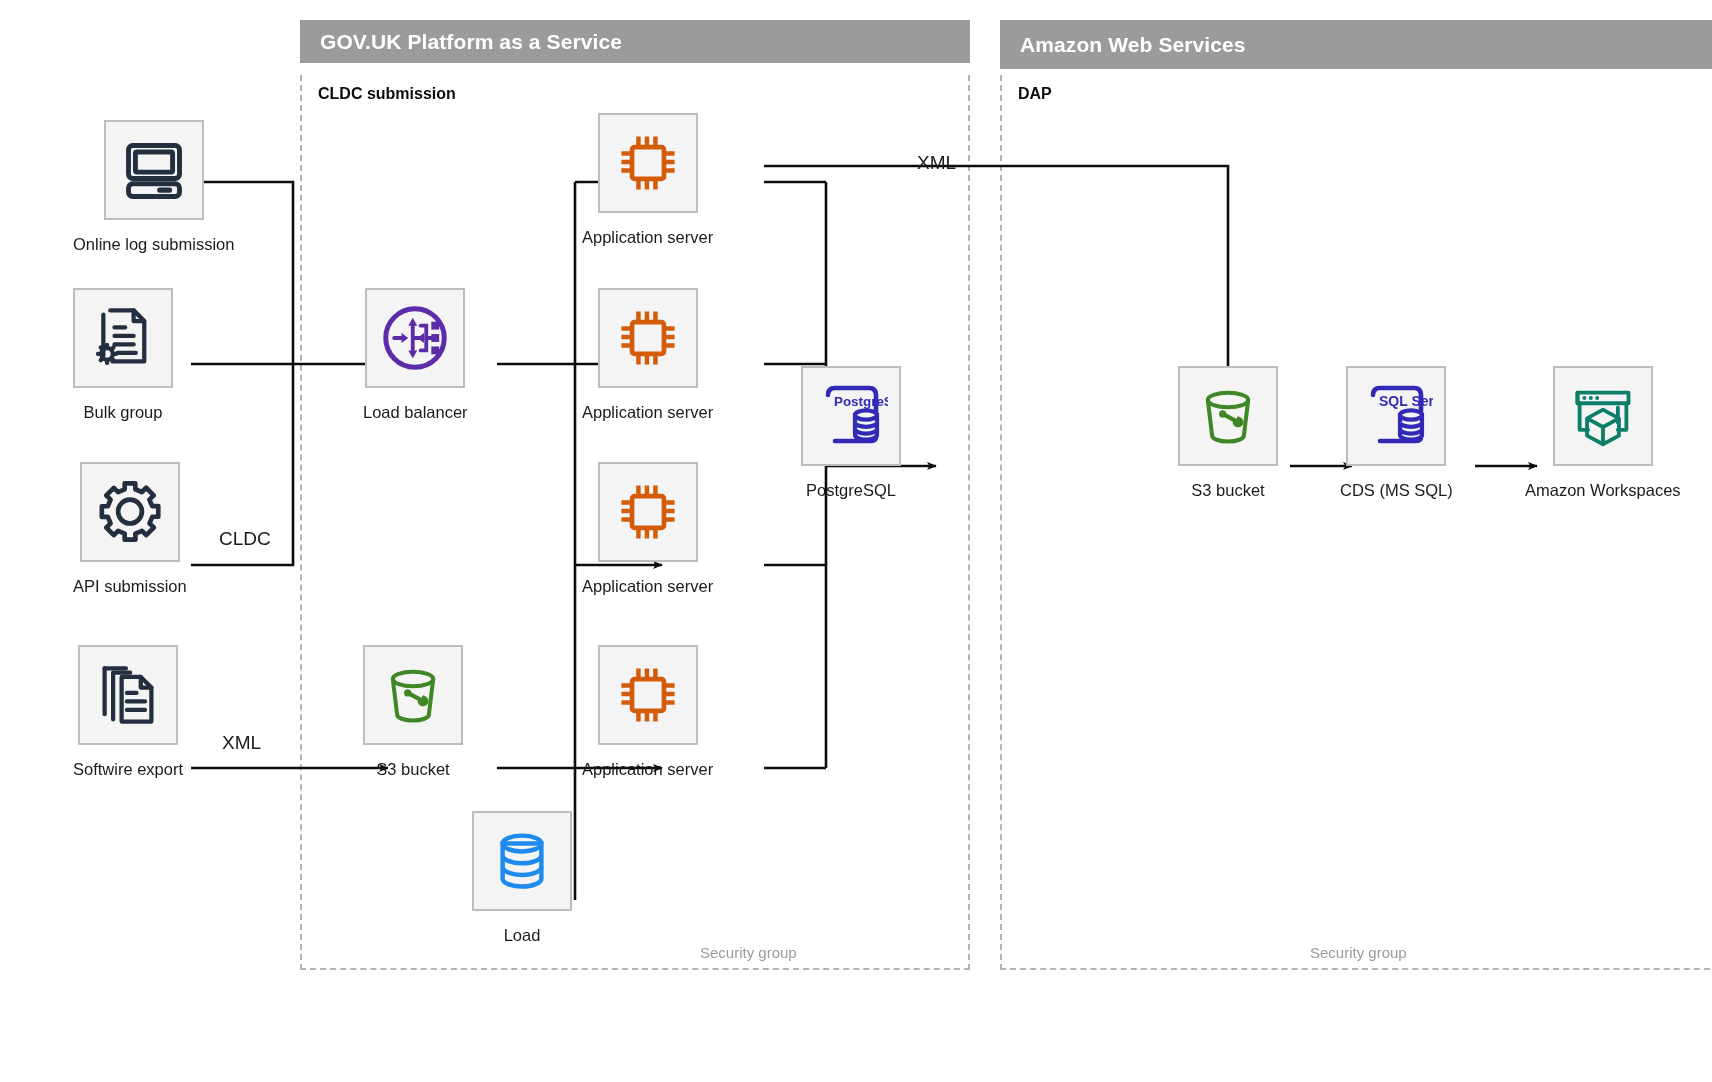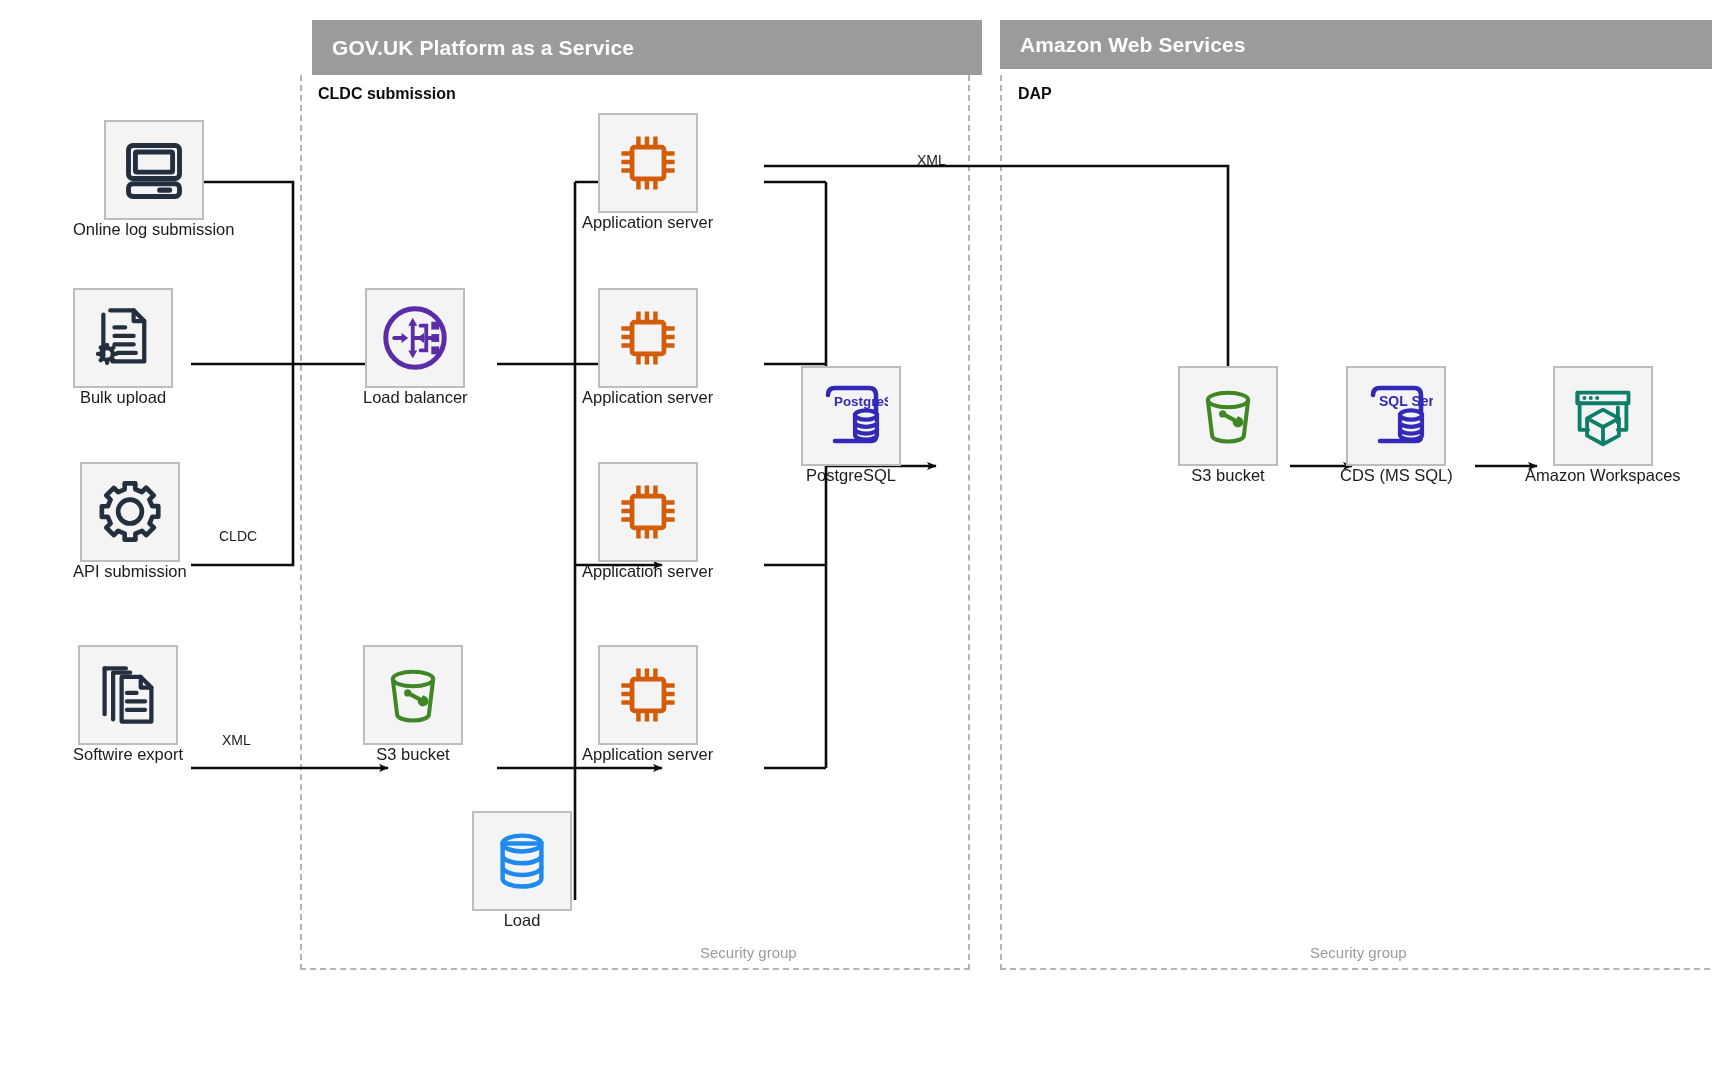--- a/index.html
+++ b/index.html
@@ -27,31 +27,31 @@
     position:absolute;font-size:15px;color:#9b9b9b;text-align:left;
   }
 
   
   .node{position:absolute;display:flex;flex-direction:column;align-items:center;}
   .node .box{
     width:100px;height:100px;background:#f4f4f4;border:2px solid #bdbdbd;
     box-sizing:border-box;display:flex;align-items:center;justify-content:center;
   }
   .node .cap{
-    margin-top:0;font-size:16.5px;color:#1b1b1b;white-space:nowrap;text-align:center;
+    margin-top:15px;font-size:16.5px;color:#1b1b1b;white-space:nowrap;text-align:center;
   }
   .edge-label{
-    position:absolute;font-size:14px;color:#1b1b1b;white-space:nowrap;
+    position:absolute;font-size:19px;color:#1b1b1b;white-space:nowrap;
   }
   svg.ic{display:block;}
 </style>
 </head>
 <body>
 
-<div class="grp-header" style="left:312px;top:20px;width:670px;height:55px;">
+<div class="grp-header" style="left:300px;top:20px;width:670px;height:43px;">
   <span>GOV.UK Platform as a Service</span>
 </div>
 <div class="grp-body" style="left:300px;top:75px;width:670px;height:895px;"></div>
 <div class="grp-sub" style="left:318px;top:85px;">CLDC submission</div>
 <div class="grp-foot" style="left:700px;top:944px;width:250px;">Security group</div>
 
 <div class="grp-header" style="left:1000px;top:20px;width:712px;height:49px;">
   <span>Amazon Web Services</span>
 </div>
 <div class="grp-body" style="left:1000px;top:75px;width:730px;height:895px;"></div>
@@ -127,21 +127,21 @@
         <path d="M24 22 L34 22"></path>
         <path d="M24 30 L42 30"></path>
         <path d="M24 38 L42 38"></path>
         <path d="M27 46 L44 46"></path>
         <circle cx="17" cy="47" r="5.4"></circle>
         <path d="M17 38.5 L17 41.2 M17 52.8 L17 55.5 M8.5 47 L11.2 47 M22.8 47 L25.5 47
                  M11 41 L12.9 42.9 M21.1 51.1 L23 53 M23 41 L21.1 42.9 M12.9 51.1 L11 53"></path>
       </g>
     </svg>
   </div>
-  <div class="cap">Bulk upload</div>
+  <div class="cap">Bulk group</div>
 </div>
 
 <div class="node" style="left:73px;top:462px;">
   <div class="box">
     <svg class="ic" width="68" height="68" viewBox="0 0 64 64">
       <g fill="none" stroke="#232f3e" stroke-width="4.4" stroke-linejoin="round">
         <path d="M27 5 h10 v5.6 l6.2 2.6 4-4 7.1 7.1 -4 4 2.6 6.2 H58.6 v10 H53 l-2.6 6.2 4 4 -7.1 7.1 -4-4 -6.2 2.6 V58 H27 v-5.6 l-6.2-2.6 -4 4 -7.1-7.1 4-4 L11.1 36.6 H5.5 v-10 h5.6 l2.6-6.2 -4-4 7.1-7.1 4 4 6.2-2.6 Z"></path>
         <circle cx="32" cy="31.6" r="11.2"></circle>
       </g>
     </svg>

